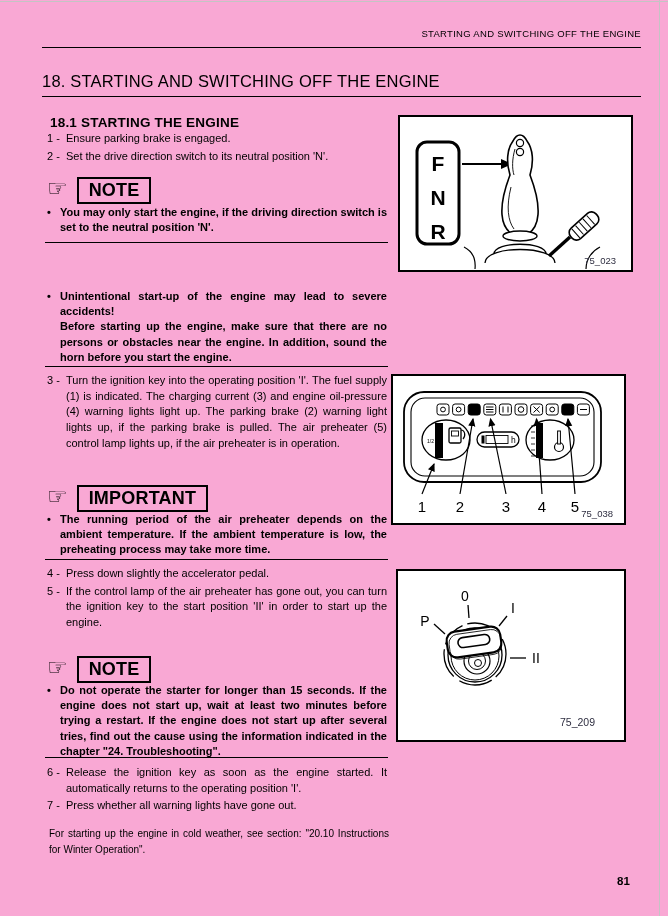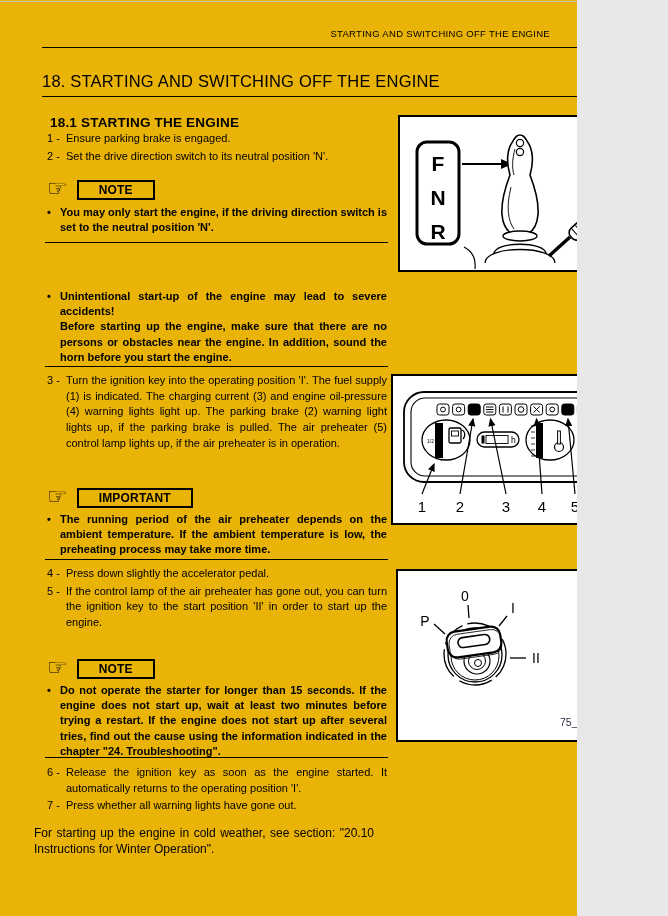--- a/index.html
+++ b/index.html
@@ -1,46 +1,46 @@
 <!DOCTYPE html>
 <html><head>
 <meta charset="utf-8">
 <style>
   html,body { margin:0; padding:0; background:#e8e8e8; }
   .page {
-    position:relative; width:577px; height:916px; background:#eab308;
+    position:relative; width:668px; height:916px; background:#f9a8d4;
     font-family:"Liberation Sans", sans-serif; color:#000; overflow:hidden;
   }
   .edge-top { position:absolute; top:1px; left:0; width:100%; height:1px; background:#c4c4c4; }
   .edge-right { position:absolute; top:0; left:659px; width:1px; height:100%; background:#c4c4c4; }
 
   .running-header { position:absolute; top:28px; right:27px; font-size:9.5px; letter-spacing:0.3px; }
   .header-rule { position:absolute; top:47px; left:42px; width:599px; height:1px; background:#000; }
 
   .chapter-title { position:absolute; top:72px; left:42px; margin:0; font-size:16.5px; font-weight:normal; letter-spacing:0.2px; }
   .title-rule { position:absolute; top:96px; left:42px; width:599px; height:1px; background:#000; }
   .section-heading { position:absolute; top:107px; left:42px; margin:8px; font-size:13.5px; font-weight:bold; letter-spacing:0.2px; }
 
   .block { position:absolute; left:47px; width:340px; }
   .step { display:flex; font-size:11px; line-height:15.7px; margin-bottom:2px; }
   .step-num { width:19px; flex:none; }
   .step-text { flex:1; text-align:justify; }
 
   .callout { position:absolute; left:47px; display:flex; align-items:center; gap:9px; height:26px; }
   .hand-glyph { font-size:23px; line-height:1; transform:translateY(-2px); }
-  .callout-box { border:2px solid #000; font-weight:bold; font-size:12px; padding:1px 20px; letter-spacing:0.2px;text-align:right; }
+  .callout-box { border:2px solid #000; font-weight:bold; font-size:18px; padding:1px 10px; letter-spacing:0.2px;text-align:right; }
   .caution-icon { width:28px; height:24px; flex:none; }
 
   .bullet { display:flex; }
   .bullet-marker { width:13px; flex:none; font-weight:bold; font-size:11px; line-height:15.2px; }
   .bullet-text { flex:1; font-weight:bold; font-size:11px; line-height:15.2px; text-align:justify; white-space:pre-line; }
 
   .col-rule { position:absolute; left:45px; width:343px; height:1px; background:#000; }
 
-  .closing { position:absolute; left:34px; width:340px; font-size:12px; line-height:15.7px; text-align:justify; }
+  .closing { position:absolute; left:49px; width:340px; font-size:10px; line-height:15.7px; text-align:justify; }
 
   .figure { position:absolute; border:2px solid #000; background:#fff; }
   .figure svg { display:block; }
   .fig-label { font-size:9.5px; fill:#2e2e40; }
   .fig-letter { font-size:21px; font-weight:bold; fill:#000; }
   .fig-num { font-size:15px; fill:#000; }
   .pos-label { font-size:14px; fill:#000; }
   .panel-h { font-size:8.5px; fill:#000; }
   .panel-half { font-size:5px; fill:#000; }
 

